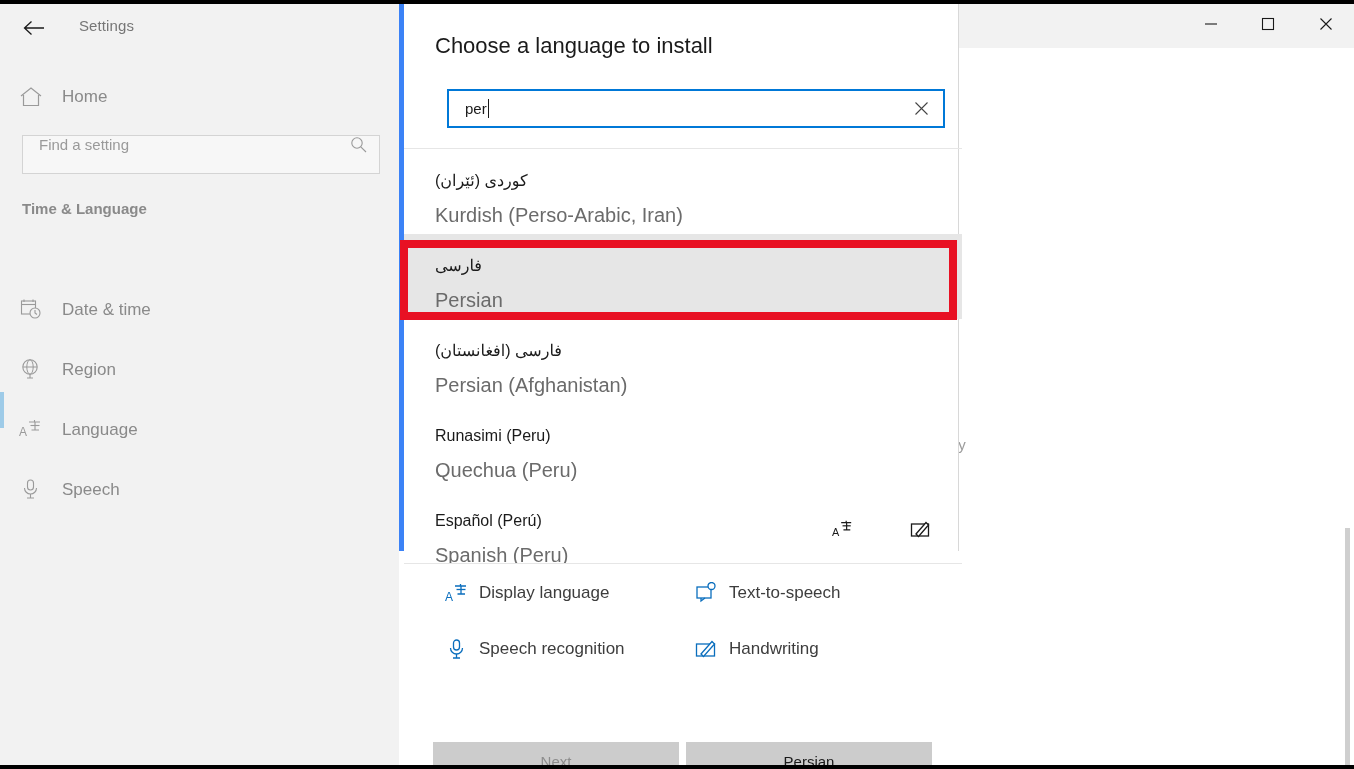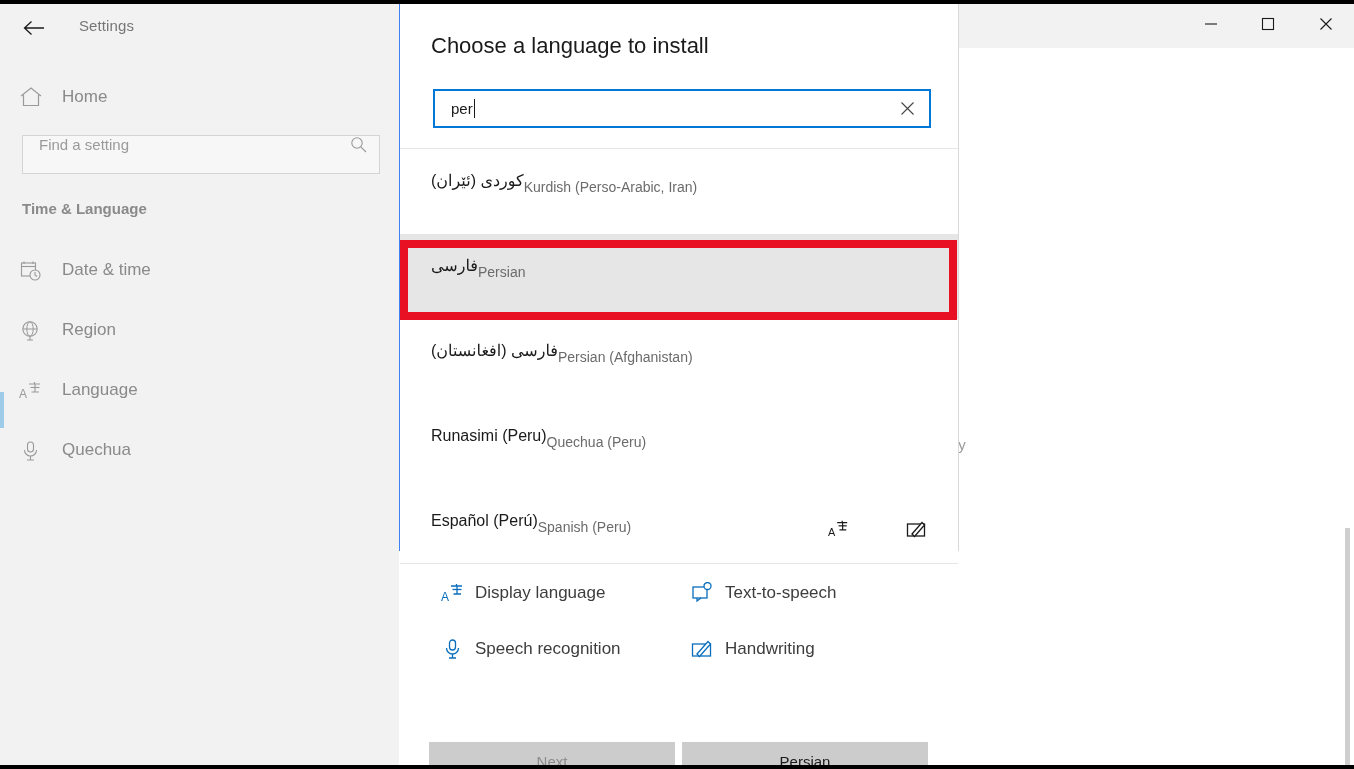--- a/index.html
+++ b/index.html
@@ -52,21 +52,21 @@
   .search-ph { flex:1; font-size:15px; color:#9a9a9a; padding-left:16px; }
   .search-ico { width:42px; display:flex; align-items:center; justify-content:center; }
 
   .section-title {
     position:absolute; left:22px; top:152px;
     font-size:15px; color:#8a8a8a; font-weight:600;
   }
 
   .nav { position:absolute; left:0; top:212px; width:399px; }
   .nav-item {
-    position:relative; height:60px; display:flex; align-items:flex-start;
+    position:relative; height:60px; display:flex; align-items:flex-end;
   }
   .nav-accent {
     position:absolute; left:0; top:12px; width:4px; height:36px;
     background:transparent;
   }
   .nav-item.sel .nav-accent { background:#9ecbe8; }
   .nav-ico { width:62px; display:flex; align-items:center; justify-content:center; color:#9a9a9a; }
   .nav-label { font-size:17px; color:#8a8a8a; }
 
   
@@ -76,28 +76,28 @@
     font-size:15px; color:#9c9c9c;
   }
   .bg-scroll-track {
     position:absolute; left:942px; top:196px; width:10px; height:521px; background:#fff;
   }
 
   
   .dialog {
     position:absolute; left:399px; top:4px; width:560px; height:547px;
     background:#ffffff;
-    border-left:1px solid #3b82f6; border-right:1px solid #d8d8d8;
+    border-left:5px solid #3b82f6; border-right:1px solid #d8d8d8;
   }
   .dlg-title {
     position:absolute; left:31px; top:29px;
     font-size:22px; color:#1a1a1a; font-weight:400;
   }
   .dlg-search {
-    position:absolute; left:33px; top:85px; width:498px; height:39px;
+    position:absolute; left:43px; top:85px; width:498px; height:39px;
     border:2px solid #0078d7; background:#fff;
     display:flex; align-items:center;
   }
   .dlg-search-val {
     flex:1; padding-left:16px; font-size:15px; color:#1a1a1a;
     display:flex; align-items:center;
   }
   .caret {
     display:inline-block; width:1px; height:19px; background:#1a1a1a; margin-left:1px;
   }
@@ -109,26 +109,26 @@
     position:absolute; left:0; top:144px; width:558px; height:1px; background:#e6e6e6;
   }
 
   
   .lang-list {
     position:absolute; left:0; top:145px; width:558px; height:415px;
     overflow:hidden;
   }
   .lang-item {
     position:relative; height:85px; padding:18px 0 0 31px;
-    display:flex; justify-content:flex-start;
+    display:flex; flex-direction:column; justify-content:flex-start;
   }
   .lang-item.hl { background:#e6e6e6; }
   .lang-native { font-size:16px; color:#1a1a1a; line-height:28px; direction:rtl; text-align:left; }
   .lang-native.ltr { direction:ltr; }
-  .lang-eng { font-size:14px; color:#6b6b6b; line-height:28px; margin-top:6px; }
+  .lang-eng { font-size:20px; color:#6b6b6b; line-height:28px; margin-top:6px; }
   .lang-caps {
     position:absolute; right:30px; top:30px;
     display:flex; align-items:center; gap:56px;
     color:#1a1a1a;
   }
 
   .list-scroll-track { position:absolute; left:946px; top:145px; width:10px; height:415px; }
 
   .dlg-sep-bot {
     position:absolute; left:0; top:559px; width:558px; height:1px; background:#e6e6e6;
@@ -260,21 +260,21 @@
 
       <div class="nav-item">
         <div class="nav-accent"></div>
         <div class="nav-ico">
           <svg width="22" height="22" viewBox="0 0 22 22">
             <rect x="7.5" y="2" width="6" height="10" rx="3" stroke="#9a9a9a" stroke-width="1.1" fill="none"></rect>
             <path d="M4.5 10 A6 6 0 0 0 16.5 10" stroke="#9a9a9a" stroke-width="1.1" fill="none"></path>
             <path d="M10.5 16 V20 M7 20 H14" stroke="#9a9a9a" stroke-width="1.1"></path>
           </svg>
         </div>
-        <div class="nav-label">Quechua</div>
+        <div class="nav-label">Speech</div>
       </div>
 
     </div>
   </div>
 
   <div class="bgpage">
 
     <div class="bg-text">ey</div>
 
     <div class="bg-scroll-track">

